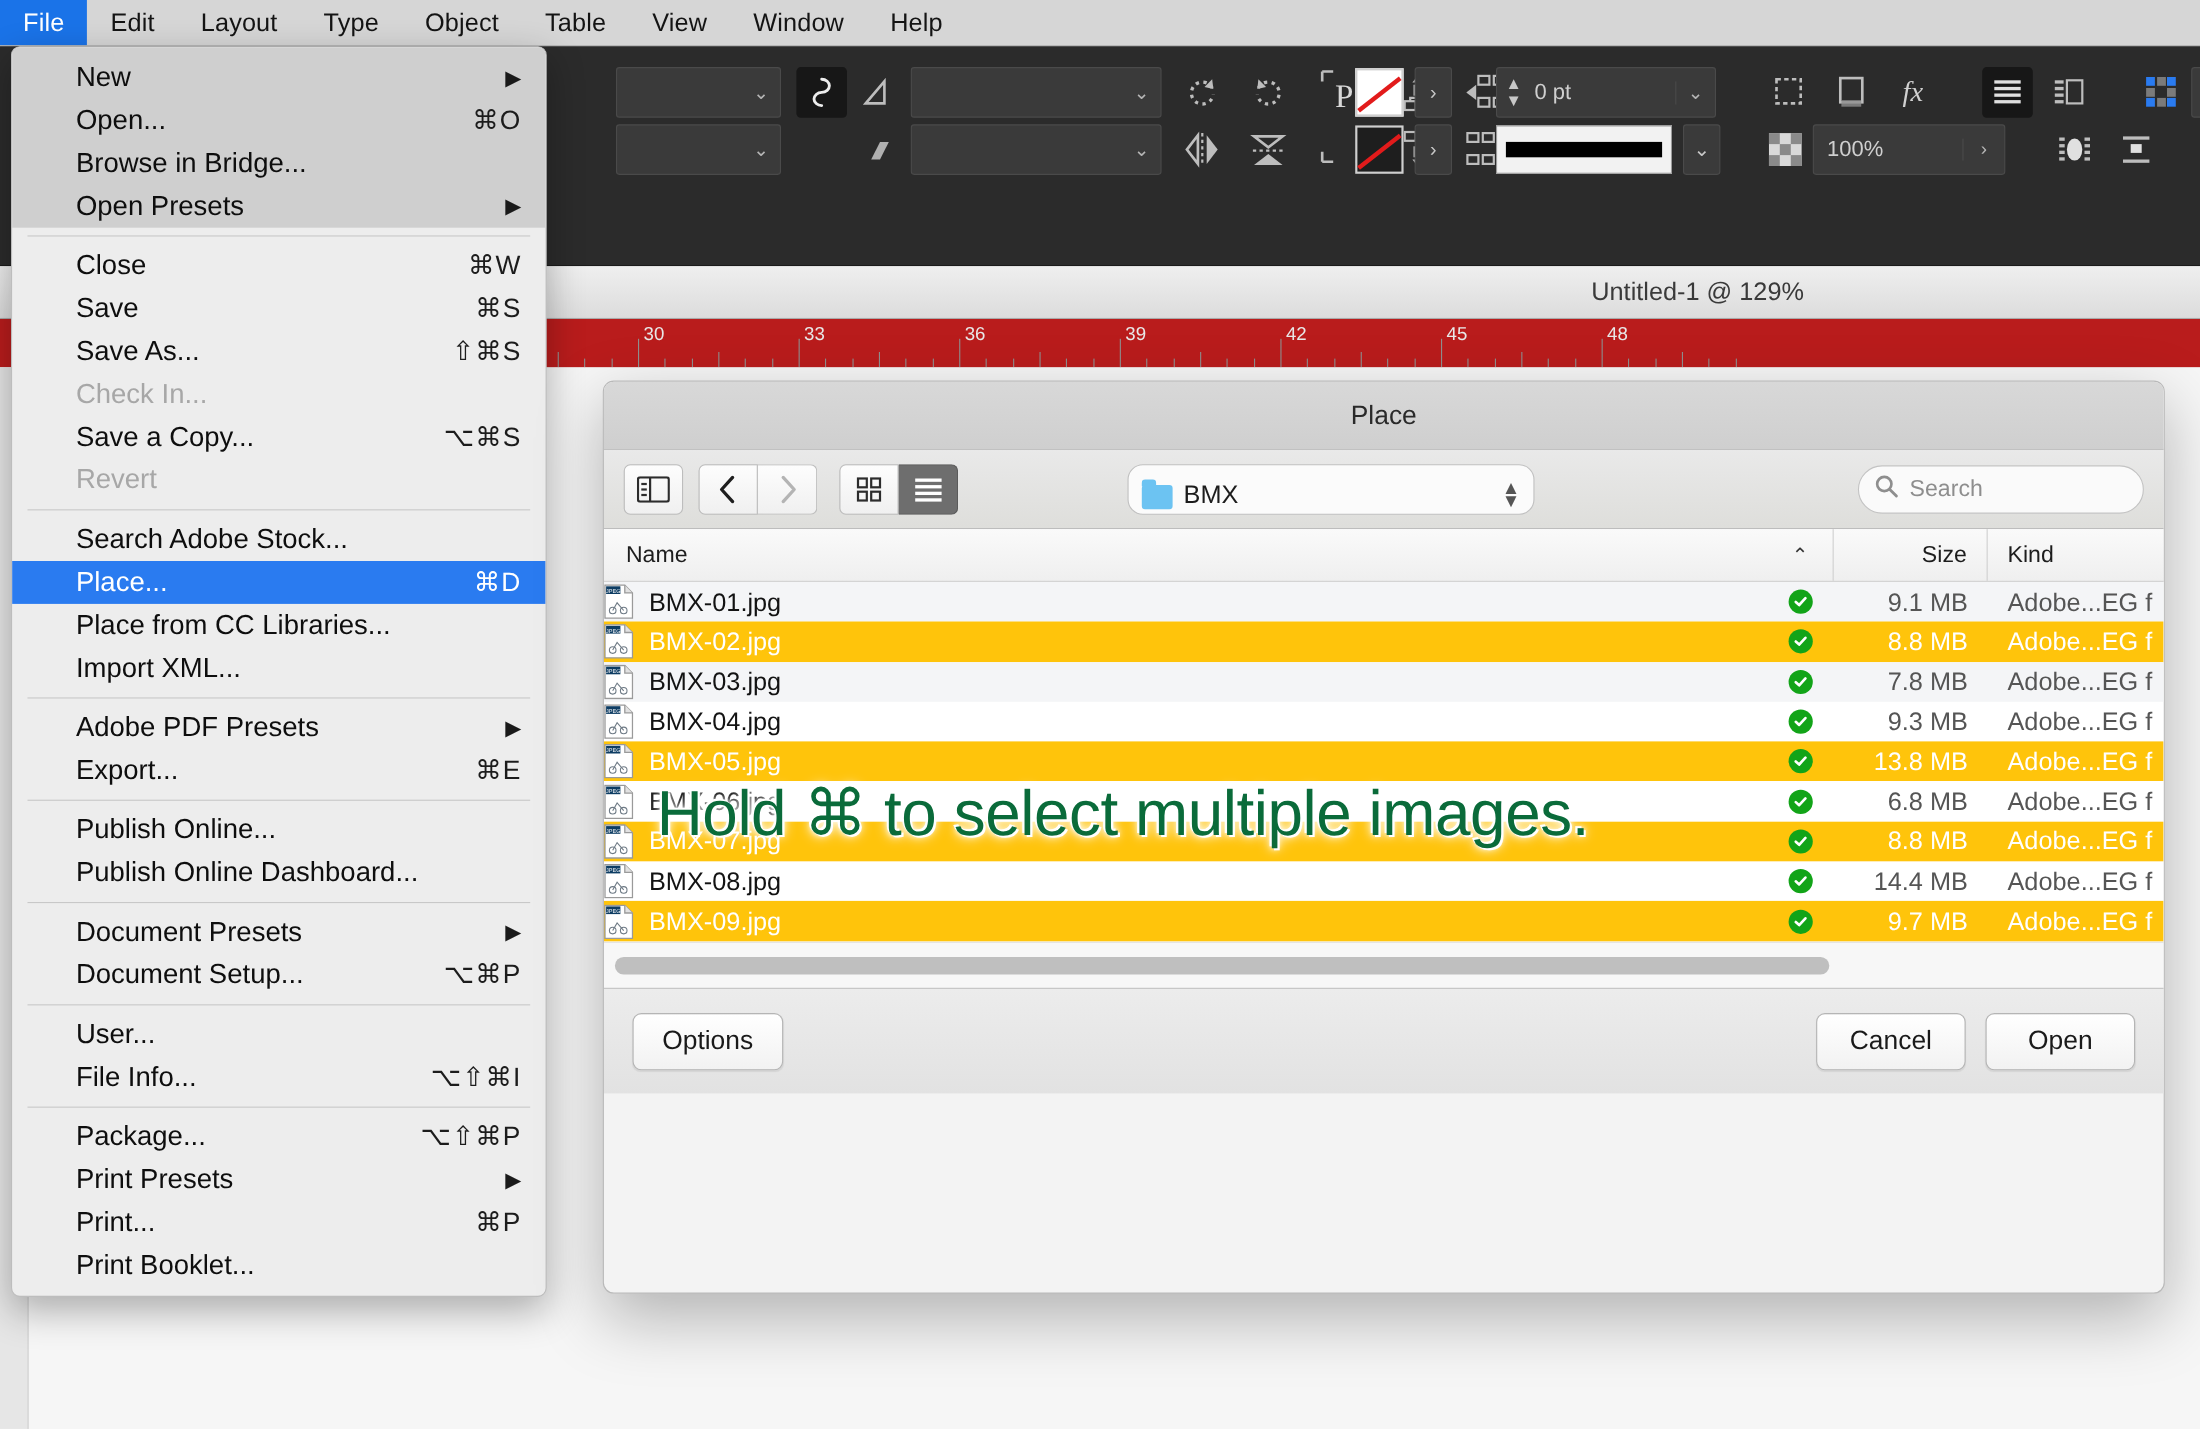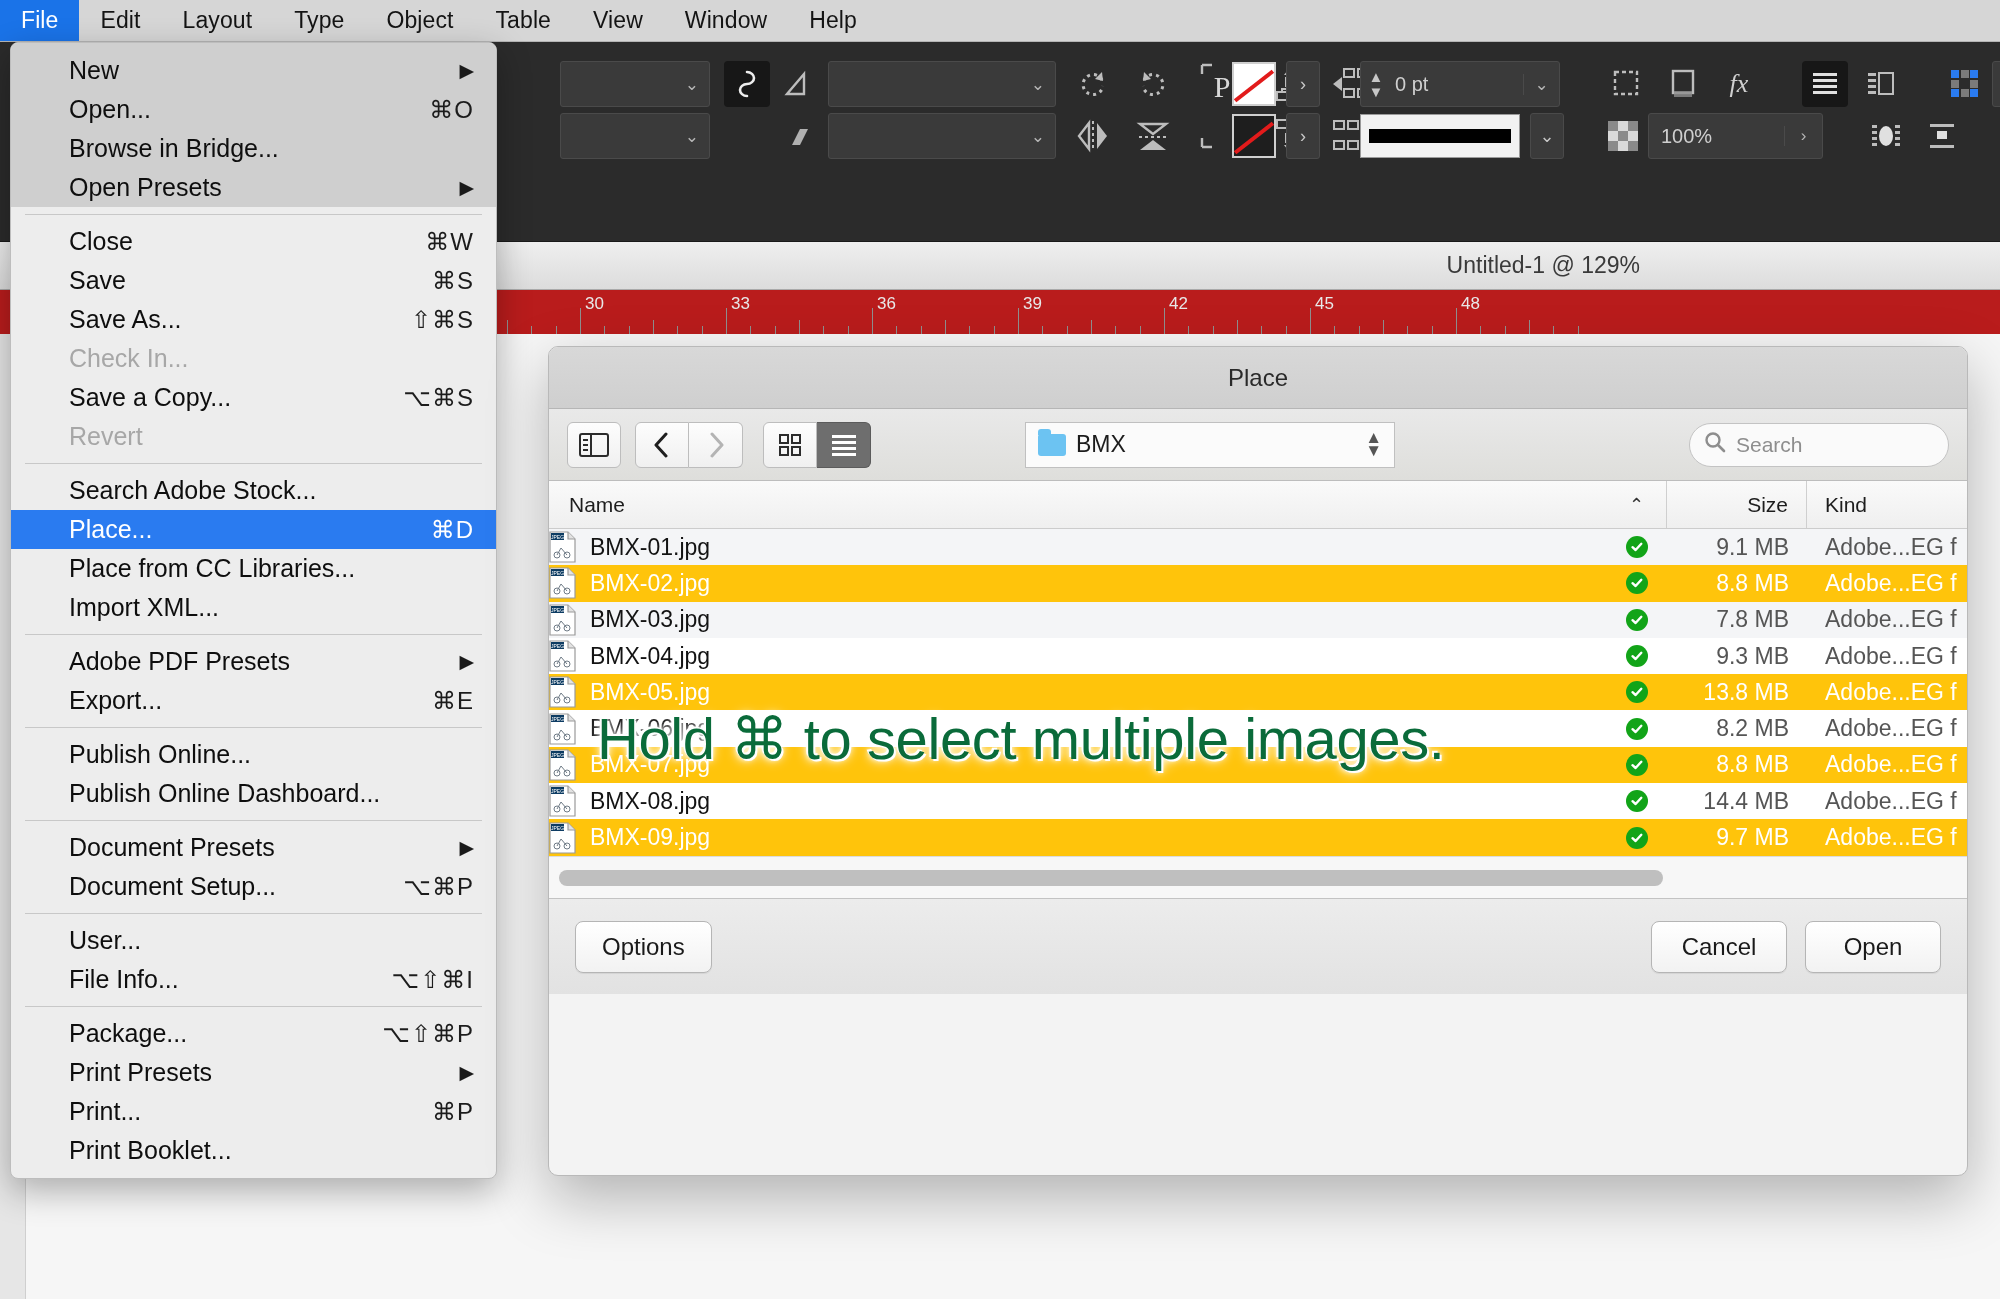--- a/index.html
+++ b/index.html
@@ -105,22 +105,22 @@
     border: 1px solid #bdbdbd; border-radius: 6px; display: flex; align-items: center;
     justify-content: center; color: #2c2c2c;
   }
   .tgroup { display: flex; }
   .tgroup .tbtn { border-radius: 0; border-left-width: 0; }
   .tgroup .tbtn:first-child { border-radius: 6px 0 0 6px; border-left-width: 1px; }
   .tgroup .tbtn:last-child { border-radius: 0 6px 6px 0; }
   .tbtn.on { background: #6e6e6e; border-color: #5b5b5b; color: #fff; }
   .path-combo {
     flex: 0 0 370px; height: 46px; margin: 0 auto; background: #fbfbfb;
-    border: 1px solid #c0c0c0; border-radius: 0; display: flex; align-items: center;
-    padding: 16px 12px; gap: 10px;
+    border: 1px solid #c0c0c0; border-radius: 14px; display: flex; align-items: flex-end;
+    padding: 4px 12px; gap: 10px;
   }
   .folder-ico { width: 28px; height: 22px; background: #6cc3f2; border-radius: 3px; position: relative; flex: none; }
   .folder-ico::before { content:''; position:absolute; left:0; top:-5px; width:13px; height:6px; background:#6cc3f2; border-radius:3px 3px 0 0; }
   .path-label { font-size: 23px; color: #1c1c1c; }
   .stepper { margin-left: auto; display: flex; flex-direction: column; line-height: .72; font-size: 17px; color: #555; }
   .search-box {
     margin-left: auto; width: 260px; height: 44px; background: #fafafa;
     border: 1px solid #c3c3c3; border-radius: 22px; display: flex; align-items: center;
     padding: 0 14px; gap: 10px; color: #8e8e8e; font-size: 21px;
   }
@@ -835,21 +835,21 @@
               </svg></span>
             <span>BMX-06.jpg</span>
           </div>
           <div class="fr-check">
             <span class="badge-check">
               <svg width="14" height="14" viewBox="0 0 14 14">
                 <path d="M2.5 7.2 L5.6 10 L11.3 3.8" fill="none" stroke="#ffffff" stroke-width="2.4" stroke-linecap="round" stroke-linejoin="round"></path>
               </svg>
             </span>
           </div>
-          <div class="fr-size">8.2 MB</div>
+          <div class="fr-size">6.8 MB</div>
           <div class="fr-kind">Adobe...EG f</div>
         </div>
         <div class="frow sel">
           <div class="fr-name">
             <span class="jpeg-ico"><svg width="27" height="32" viewBox="0 0 27 32">
                 <path d="M1 1 h18 l7 7 v23 H1 Z" fill="#ffffff" stroke="#9a9a9a" stroke-width="1.2"></path>
                 <path d="M19 1 v7 h7" fill="#e2e2e2" stroke="#9a9a9a" stroke-width="1.2"></path>
                 <rect x="2" y="2" width="13" height="7" fill="#0d3c63"></rect>
                 <text x="8.5" y="8" font-size="5" fill="#ffffff" text-anchor="middle" font-family="Liberation Sans, sans-serif">JPEG</text>
                 <circle cx="8" cy="24" r="3" fill="none" stroke="#6f7b86" stroke-width="1"></circle>

